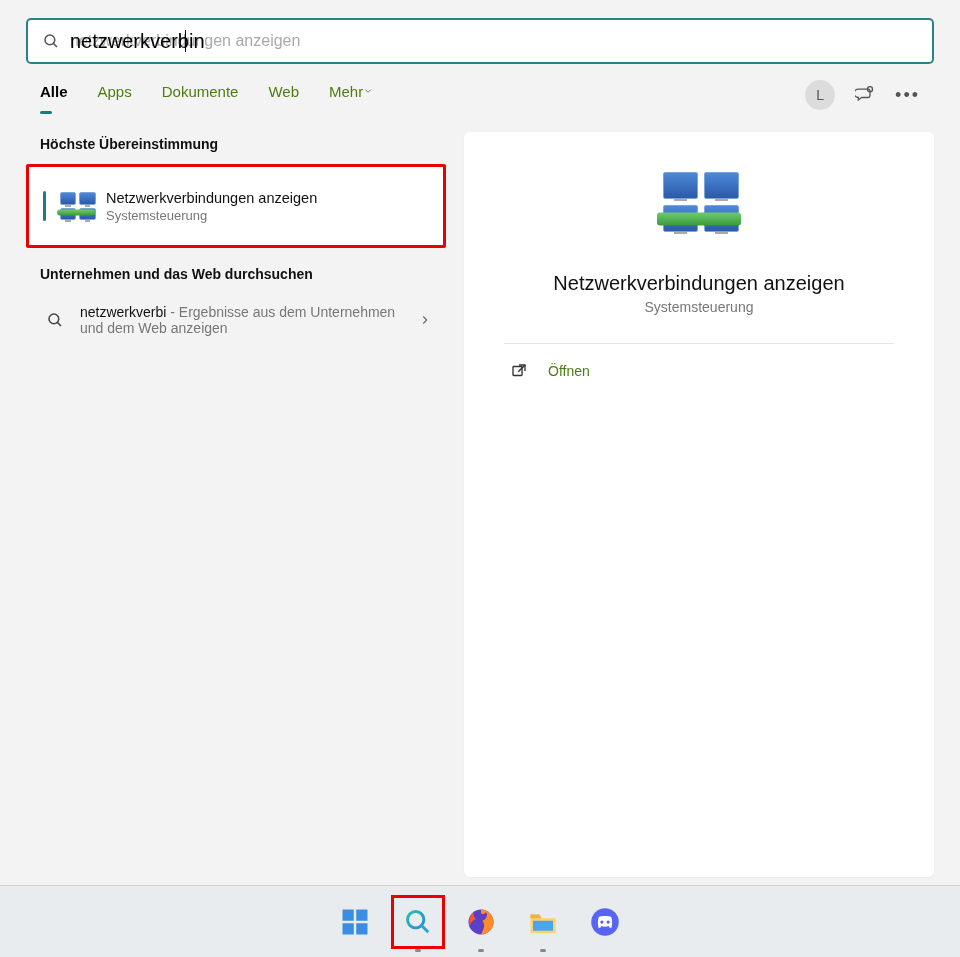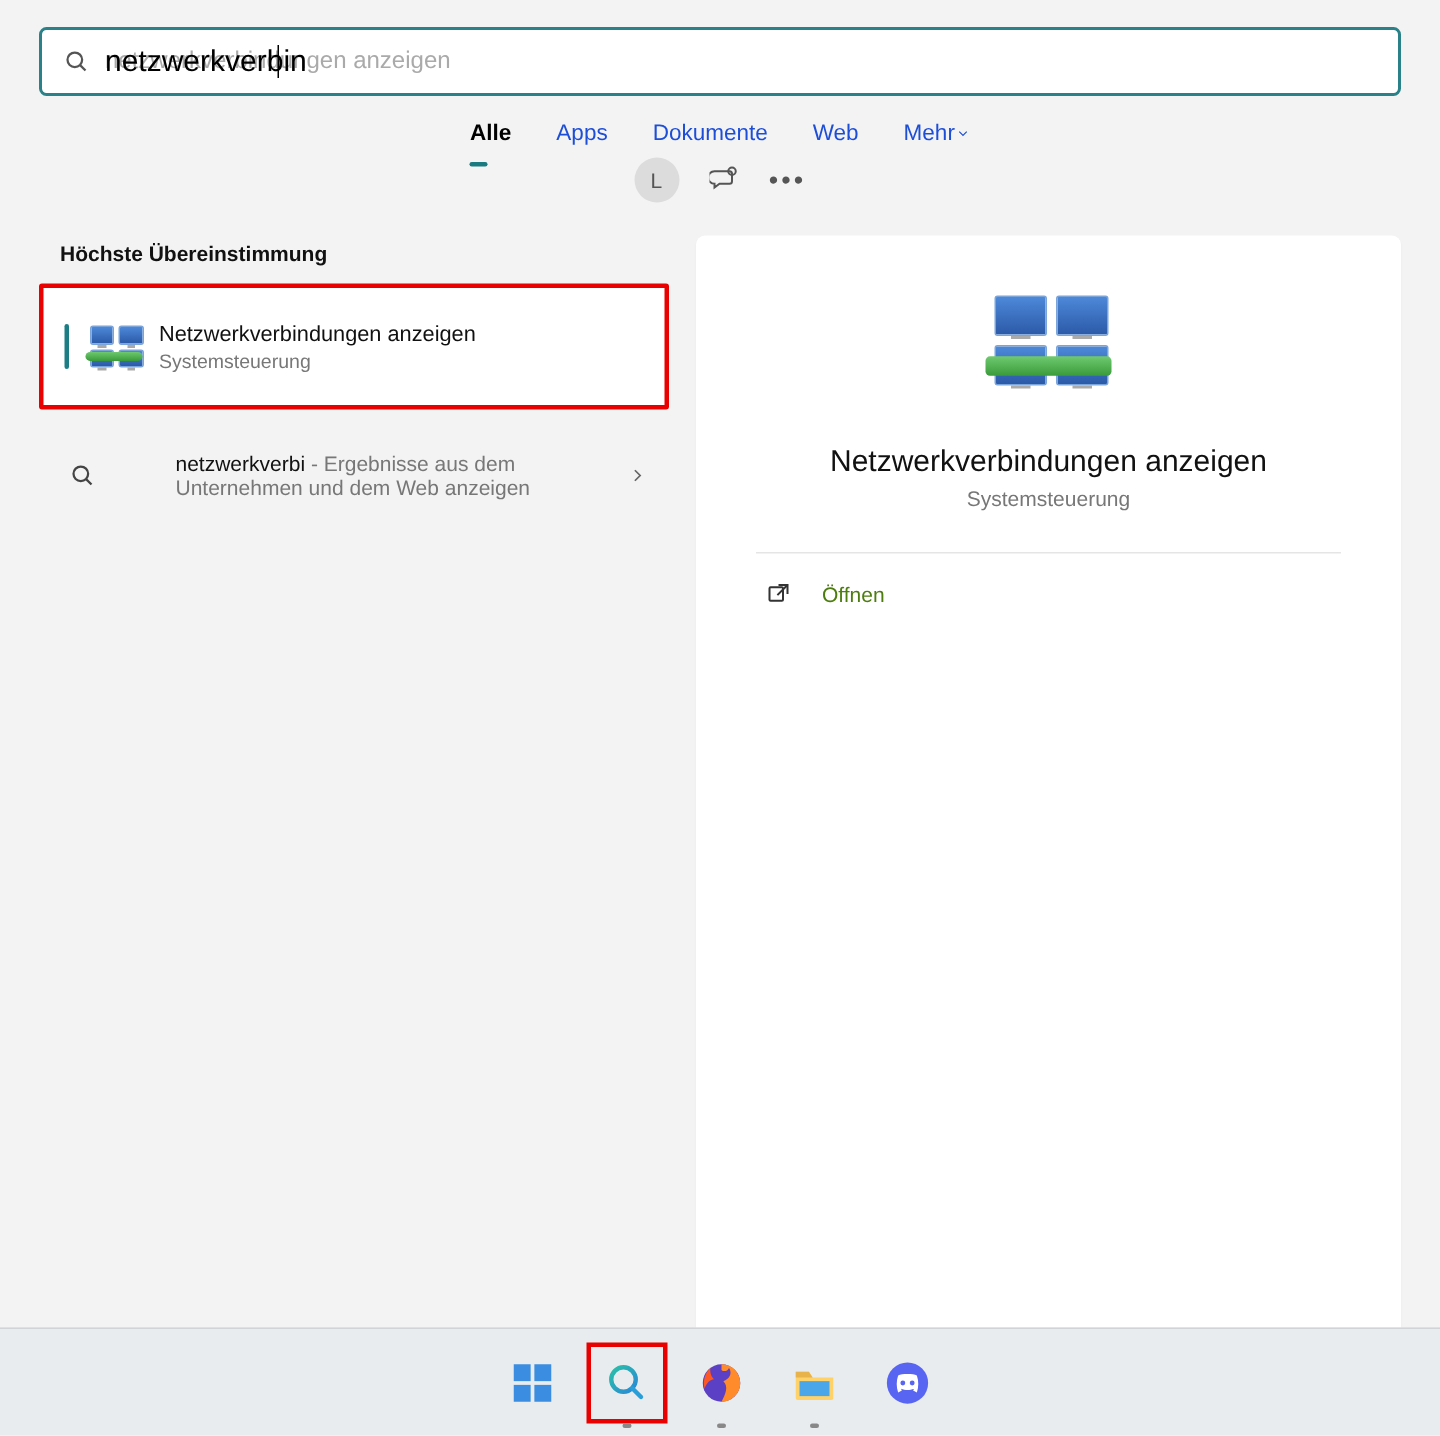--- a/index.html
+++ b/index.html
@@ -72,30 +72,29 @@
       background: #000;
       z-index: 3;
     }
 
     
     .tabs-row {
       display: flex;
       align-items: center;
       padding: 16px 40px 0 40px;
       gap: 0;
-      flex-direction: column;
     }
     .tabs-left {
       display: flex;
       gap: 30px;
       flex: 1;
     }
     .tab {
       font-size: 15px;
-      color: #1d4ed8;
+      color: #4d7c0f;
       cursor: pointer;
       padding-bottom: 8px;
       position: relative;
     }
     .tab.active {
       color: #000;
       font-weight: 600;
     }
     .tab.active::after {
       content: "";
@@ -218,21 +217,20 @@
       width: 30px;
       display: flex;
       justify-content: center;
       margin-right: 10px;
       color: #444;
     }
     .web-search-row .row-text {
       flex: 1;
       font-size: 14px;
       color: #111;
-      margin-left: 37px;
     }
     .web-search-row .row-text .query {
       font-weight: 400;
     }
     .web-search-row .row-text .suffix {
       color: #777;
     }
     .web-search-row .chev-right {
       width: 14px;
       height: 14px;
@@ -416,20 +414,21 @@
           </div>
           <div class="net-bar small"></div>
         </div>
       </div>
       <div class="res-text">
         <div class="title">Netzwerkverbindungen anzeigen</div>
         <div class="subtitle">Systemsteuerung</div>
       </div>
     </div>
 
+    <div class="section-header">Unternehmen und das Web durchsuchen</div>
 
     <div class="web-search-row">
       <div class="row-icon">
         <svg width="18" height="18" viewBox="0 0 24 24" fill="none" stroke="currentColor" stroke-width="2">
           <circle cx="10.5" cy="10.5" r="6.5"></circle>
             <line x1="20" y1="20" x2="15.2" y2="15.2"></line>
         </svg>
       </div>
       <div class="row-text">
         <span class="query">netzwerkverbi</span><span class="suffix"> - Ergebnisse aus dem Unternehmen und dem Web anzeigen</span>

